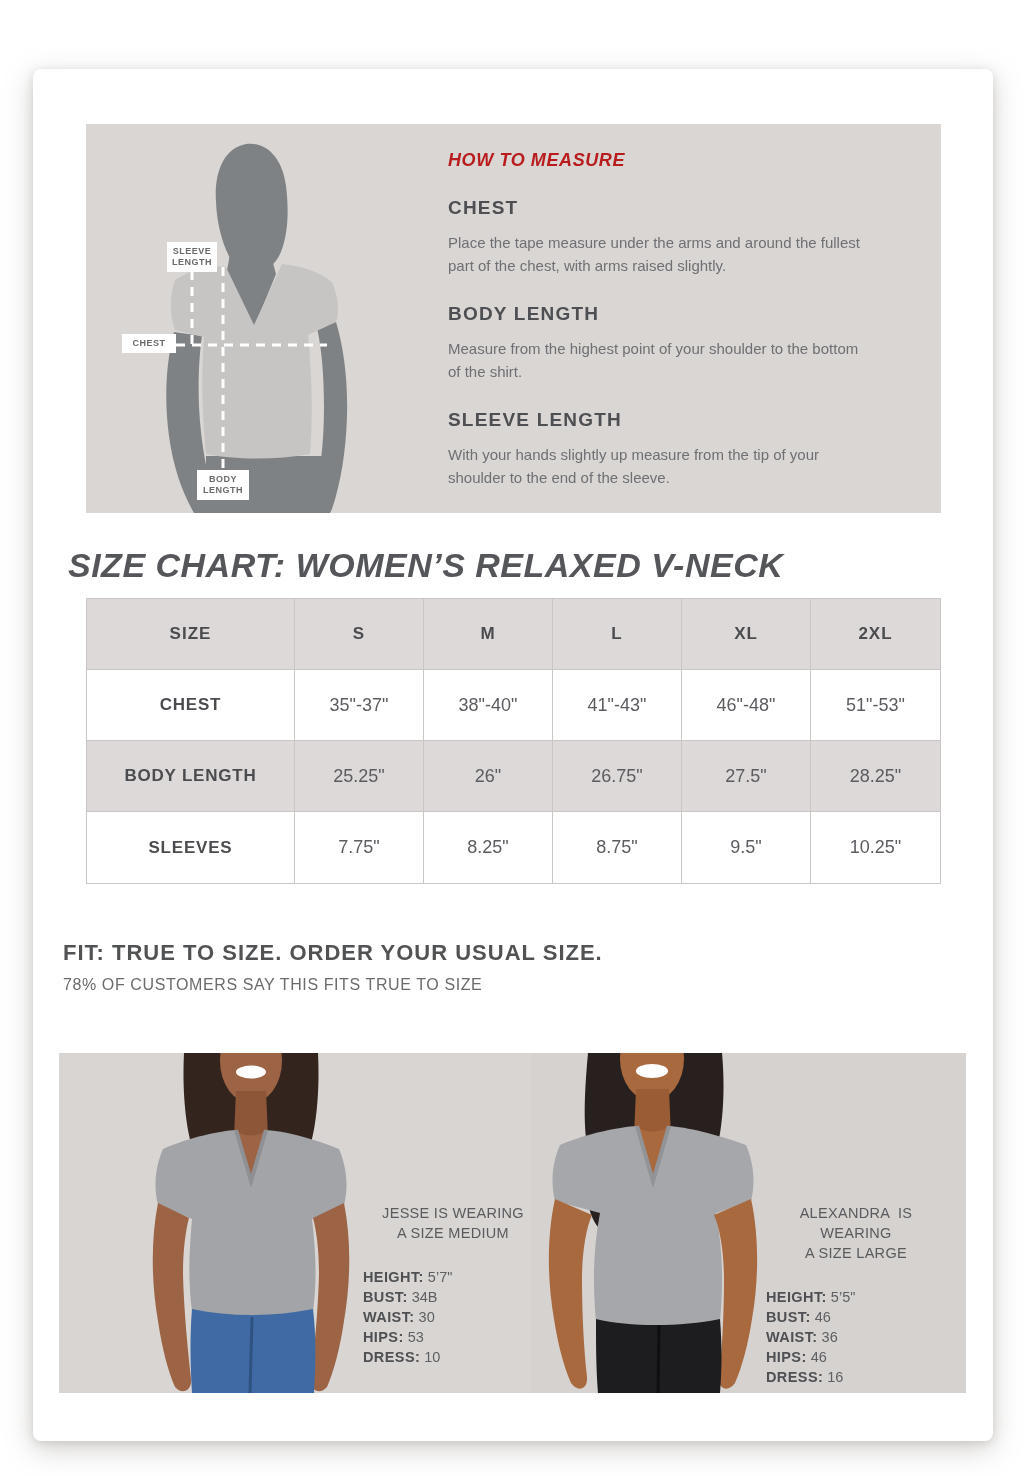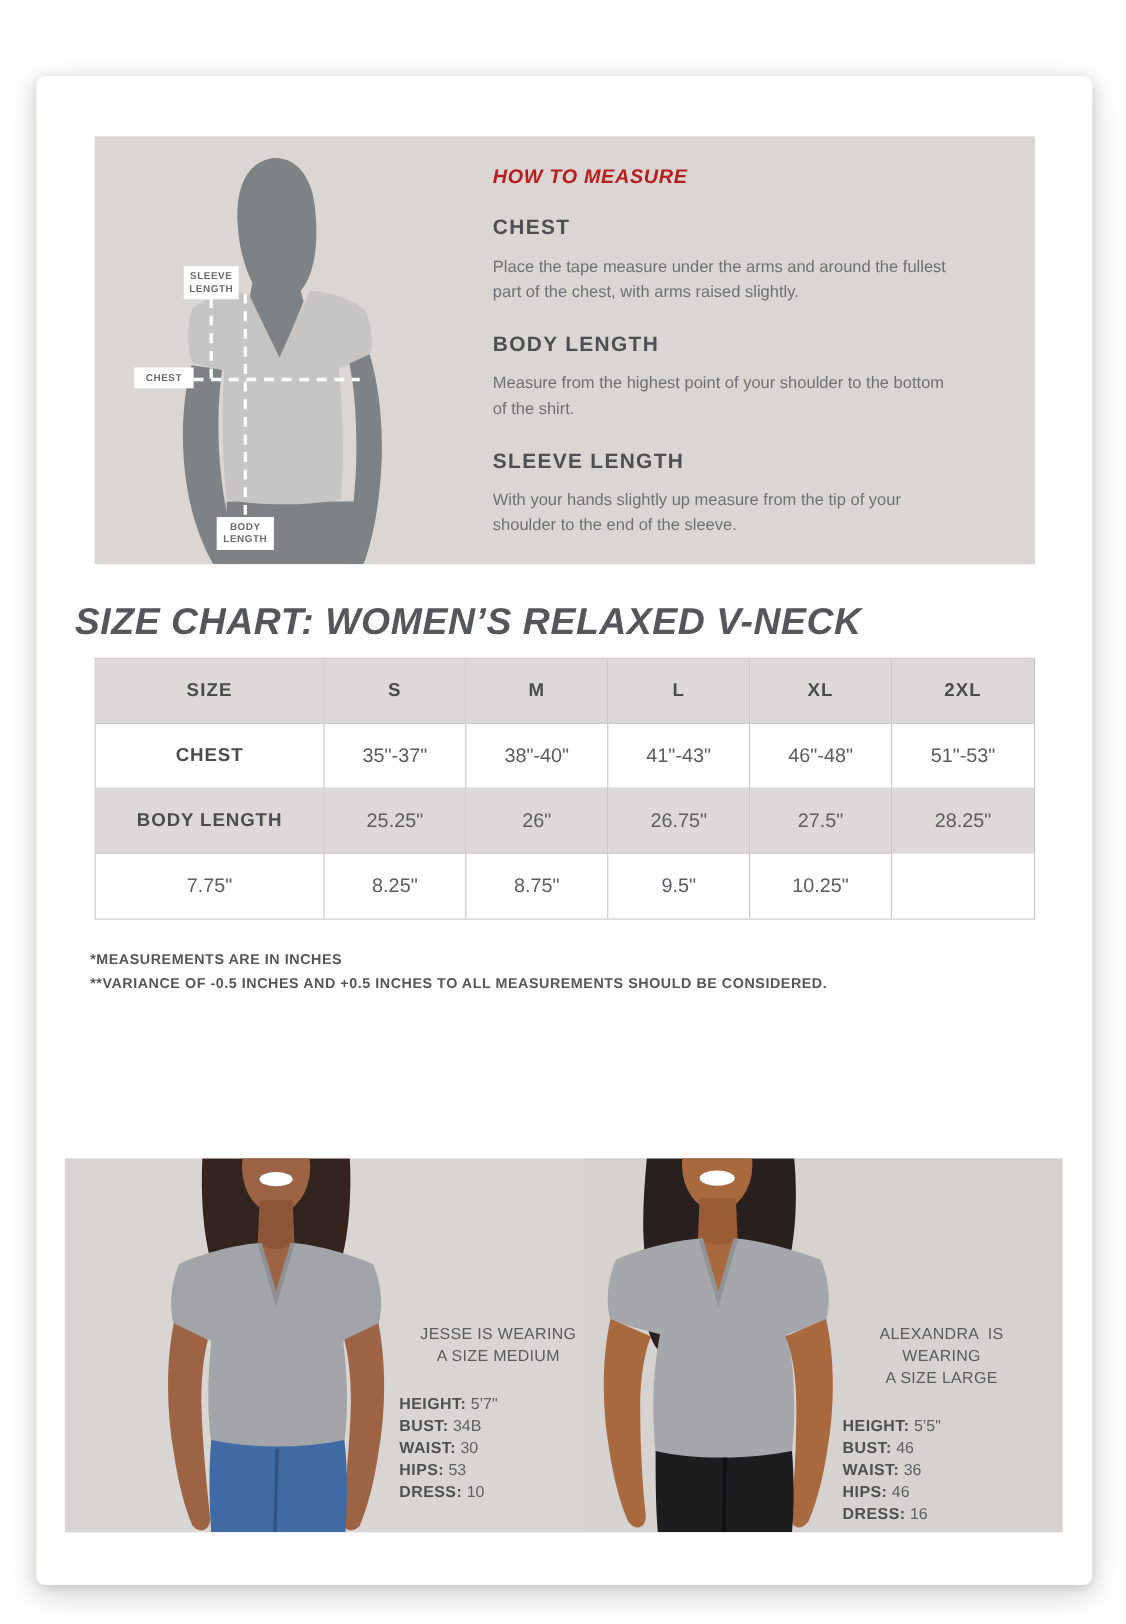--- a/index.html
+++ b/index.html
@@ -29,21 +29,21 @@
                margin-top:26px; }
   .measure-p { font-size:15px; line-height:1.5; margin-top:13px; color:#6f7074; }
 
   
   .chart-title { position:absolute; left:35px; top:477px; font-style:italic; font-weight:700;
                  font-size:34px; color:#55565a; letter-spacing:.5px; }
 
   .size-table { position:absolute; left:53px; top:529px; width:855px;
                 display:grid; grid-template-columns:208px repeat(5,1fr);
                 border:1px solid #c9c6c5; background:#ffffff; }
-  .size-table .cell { height:59px; display:flex; align-items:center; justify-content:center;
+  .size-table .cell { height:71px; display:flex; align-items:center; justify-content:center;
                       border-right:1px solid #c9c6c5; border-bottom:1px solid #c9c6c5;
                       font-size:18px; color:#5b5c60; }
   .size-table .cell:nth-child(6n) { border-right:none; }
   .size-table .cell.hdr { background:#dcd9d8; font-weight:700; font-size:17px;
                           color:#4b4c4f; letter-spacing:1px; }
   .size-table .cell.rowlbl { font-weight:700; font-size:17px; color:#4b4c4f; letter-spacing:.8px; }
   .size-table .cell.alt { background:#dcd9d8; }
   .size-table .cell:nth-last-child(-n+6) { border-bottom:none; }
 
   .notes { position:absolute; left:49px; top:792px; }
@@ -138,32 +138,33 @@
     <div class="cell">46"-48"</div>
     <div class="cell">51"-53"</div>
 
     <div class="cell rowlbl alt">BODY LENGTH</div>
     <div class="cell alt">25.25"</div>
     <div class="cell alt">26"</div>
     <div class="cell alt">26.75"</div>
     <div class="cell alt">27.5"</div>
     <div class="cell alt">28.25"</div>
 
+    <div class="cell rowlbl">SLEEVES</div>
     <div class="cell">7.75"</div>
     <div class="cell">8.25"</div>
     <div class="cell">8.75"</div>
     <div class="cell">9.5"</div>
     <div class="cell">10.25"</div>
   </div>
 
-  <div class="notes">
-    <div class="note-line">*MEASUREMENTS ARE IN INCHES</div>
-    <div class="note-line">**VARIANCE OF -0.5 INCHES AND +0.5 INCHES TO ALL MEASUREMENTS SHOULD BE CONSIDERED.</div>
-  </div>
-
+
+  <div class="fit">
+    <div class="fit-h">FIT: TRUE TO SIZE. ORDER YOUR USUAL SIZE.</div>
+    <div class="fit-sub">78% OF CUSTOMERS SAY THIS FITS TRUE TO SIZE</div>
+  </div>
 
   <div class="photo-panel">
 
     <svg class="model-1" width="360" height="340" viewBox="0 0 360 340">
       <path fill="#33241e" d="M114,0 H248 C250,40 246,78 238,100 C246,120 244,142 234,156
             C228,146 224,130 220,118 C222,136 220,152 214,164 H148 C142,152 140,136 142,118
             C138,130 134,146 128,156 C118,142 116,120 124,100 C116,78 112,40 114,0 Z"></path>
       <ellipse fill="#9c6445" cx="181" cy="8" rx="31" ry="42"></ellipse>
       <ellipse fill="#ffffff" cx="181" cy="19" rx="15" ry="6.5"></ellipse>
       <path fill="#8d5638" d="M166,38 L196,38 L198,84 L164,84 Z"></path>

